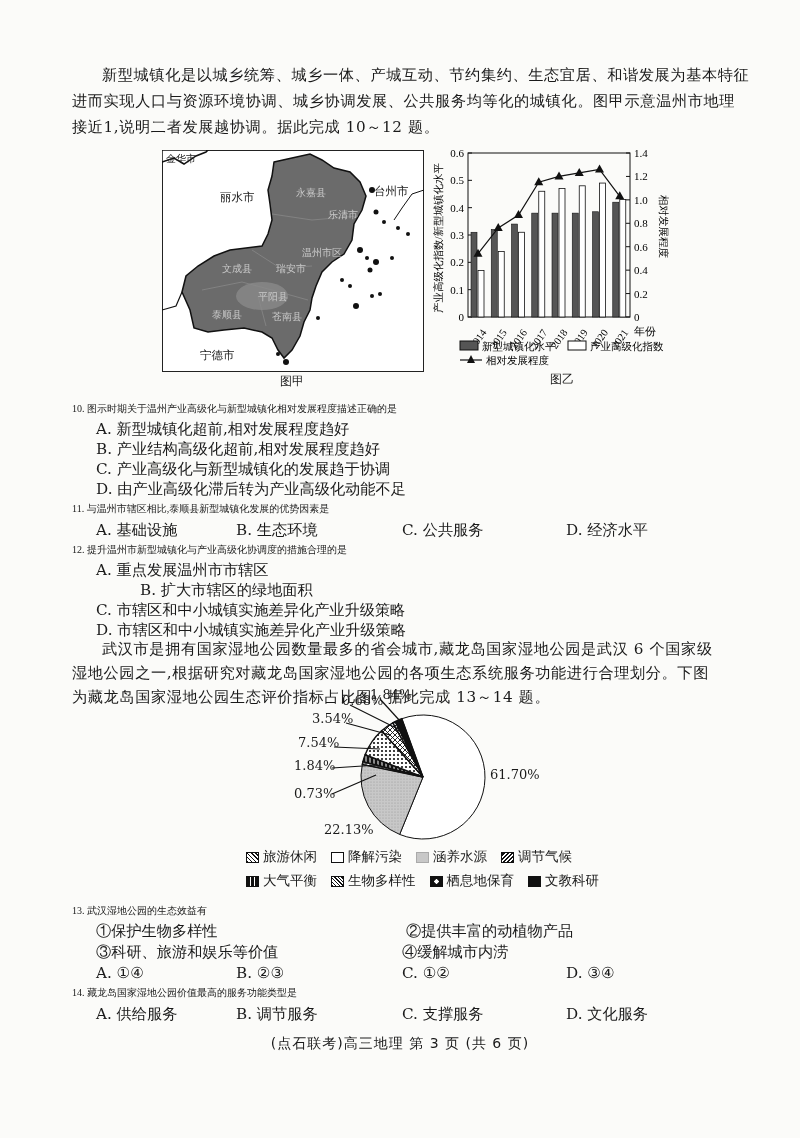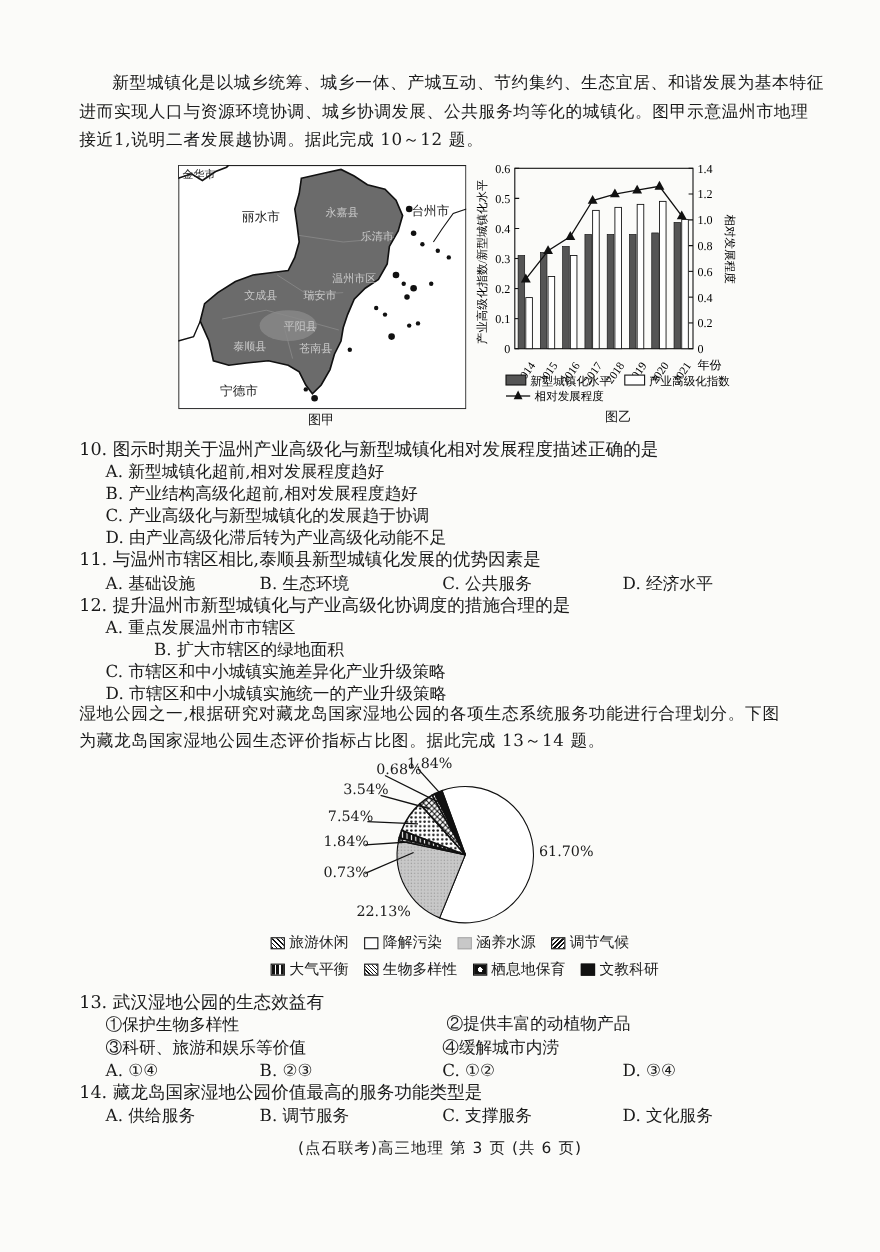--- a/index.html
+++ b/index.html
@@ -3,21 +3,21 @@
 <meta charset="utf-8">
 <style>
   html, body { margin:0; padding:0; }
   body {
     width:800px; height:1138px; background:#fbfbf9; position:relative; overflow:hidden;
     font-family:"DejaVu Serif","Liberation Serif",serif; color:#1a1a1a;
   }
   .abs { position:absolute; }
   .para { position:absolute; left:72px; width:690px; font-size:15.2px; line-height:26px; letter-spacing:0.6px; text-align:justify; }
   .para .indent { display:inline-block; width:30px; }
-  .q { position:absolute; left:72px; font-size:16px; line-height:22px; }
+  .q { position:absolute; left:72px; font-size:10px; line-height:22px;font-family:Liberation Serif, serif; }
   .opt { position:absolute; font-size:15.2px; line-height:22px; }
   .figcap { position:absolute; font-size:12px; }
   .maplabel { position:absolute; font-size:11.5px; color:#222; }
   .inner-label { position:absolute; font-size:10px; color:#c9c9c9; letter-spacing:0; }
   .legend { position:absolute; font-size:13.5px; display:flex; gap:14px; align-items:center; }
   .legend .li { display:flex; align-items:center; gap:4px;justify-content:flex-end; }
   .sw { display:inline-block; width:11px; height:9px; border:1px solid #111; }
   .footer { position:absolute; left:0; width:800px; top:1035px; text-align:center; font-size:14px; font-family:"DejaVu Sans","Liberation Sans",sans-serif; letter-spacing:1px; }
   svg text { font-family:"Liberation Serif","DejaVu Serif",serif; }
 </style>
@@ -173,23 +173,24 @@
 <div class="q" style="top:498px;">11. 与温州市辖区相比,泰顺县新型城镇化发展的优势因素是</div>
 <div class="opt" style="left:96px;top:519px;">A. 基础设施</div>
 <div class="opt" style="left:236px;top:519px;">B. 生态环境</div>
 <div class="opt" style="left:402px;top:519px;">C. 公共服务</div>
 <div class="opt" style="left:566px;top:519px;">D. 经济水平</div>
 
 <div class="q" style="top:539px;">12. 提升温州市新型城镇化与产业高级化协调度的措施合理的是</div>
 <div class="opt" style="left:96px;top:559px;">A. 重点发展温州市市辖区</div>
 <div class="opt" style="left:96px;top:579px;margin-left:44px;">B. 扩大市辖区的绿地面积</div>
 <div class="opt" style="left:96px;top:599px;">C. 市辖区和中小城镇实施差异化产业升级策略</div>
-<div class="opt" style="left:96px;top:619px;">D. 市辖区和中小城镇实施统一的产业升级策略</div>
+<div class="opt" style="left:96px;top:619px;">D. 市辖区和中小城镇实施差异化产业升级策略</div>
 
 <div class="para" style="top:637px;line-height:24px;">
+  <div><span class="indent"></span><span>武汉市是拥有国家湿地公园数量最多的省会城市,藏龙岛国家湿地公园是武汉 6 个国家级</span></div>
   <div>湿地公园之一,根据研究对藏龙岛国家湿地公园的各项生态系统服务功能进行合理划分。下图</div>
   <div>为藏龙岛国家湿地公园生态评价指标占比图。据此完成 13～14 题。</div>
 </div>
 
 <div class="abs" style="left:280px;top:685px;width:280px;height:160px;">
   <svg width="280" height="160" viewBox="0 0 280 160" id="pie-svg">
     <defs>
       <pattern id="p-dots" width="4" height="4" patternUnits="userSpaceOnUse">
           <rect width="4" height="4" fill="#fff"></rect>
           <circle cx="2" cy="2" r="1.1" fill="#111"></circle>

